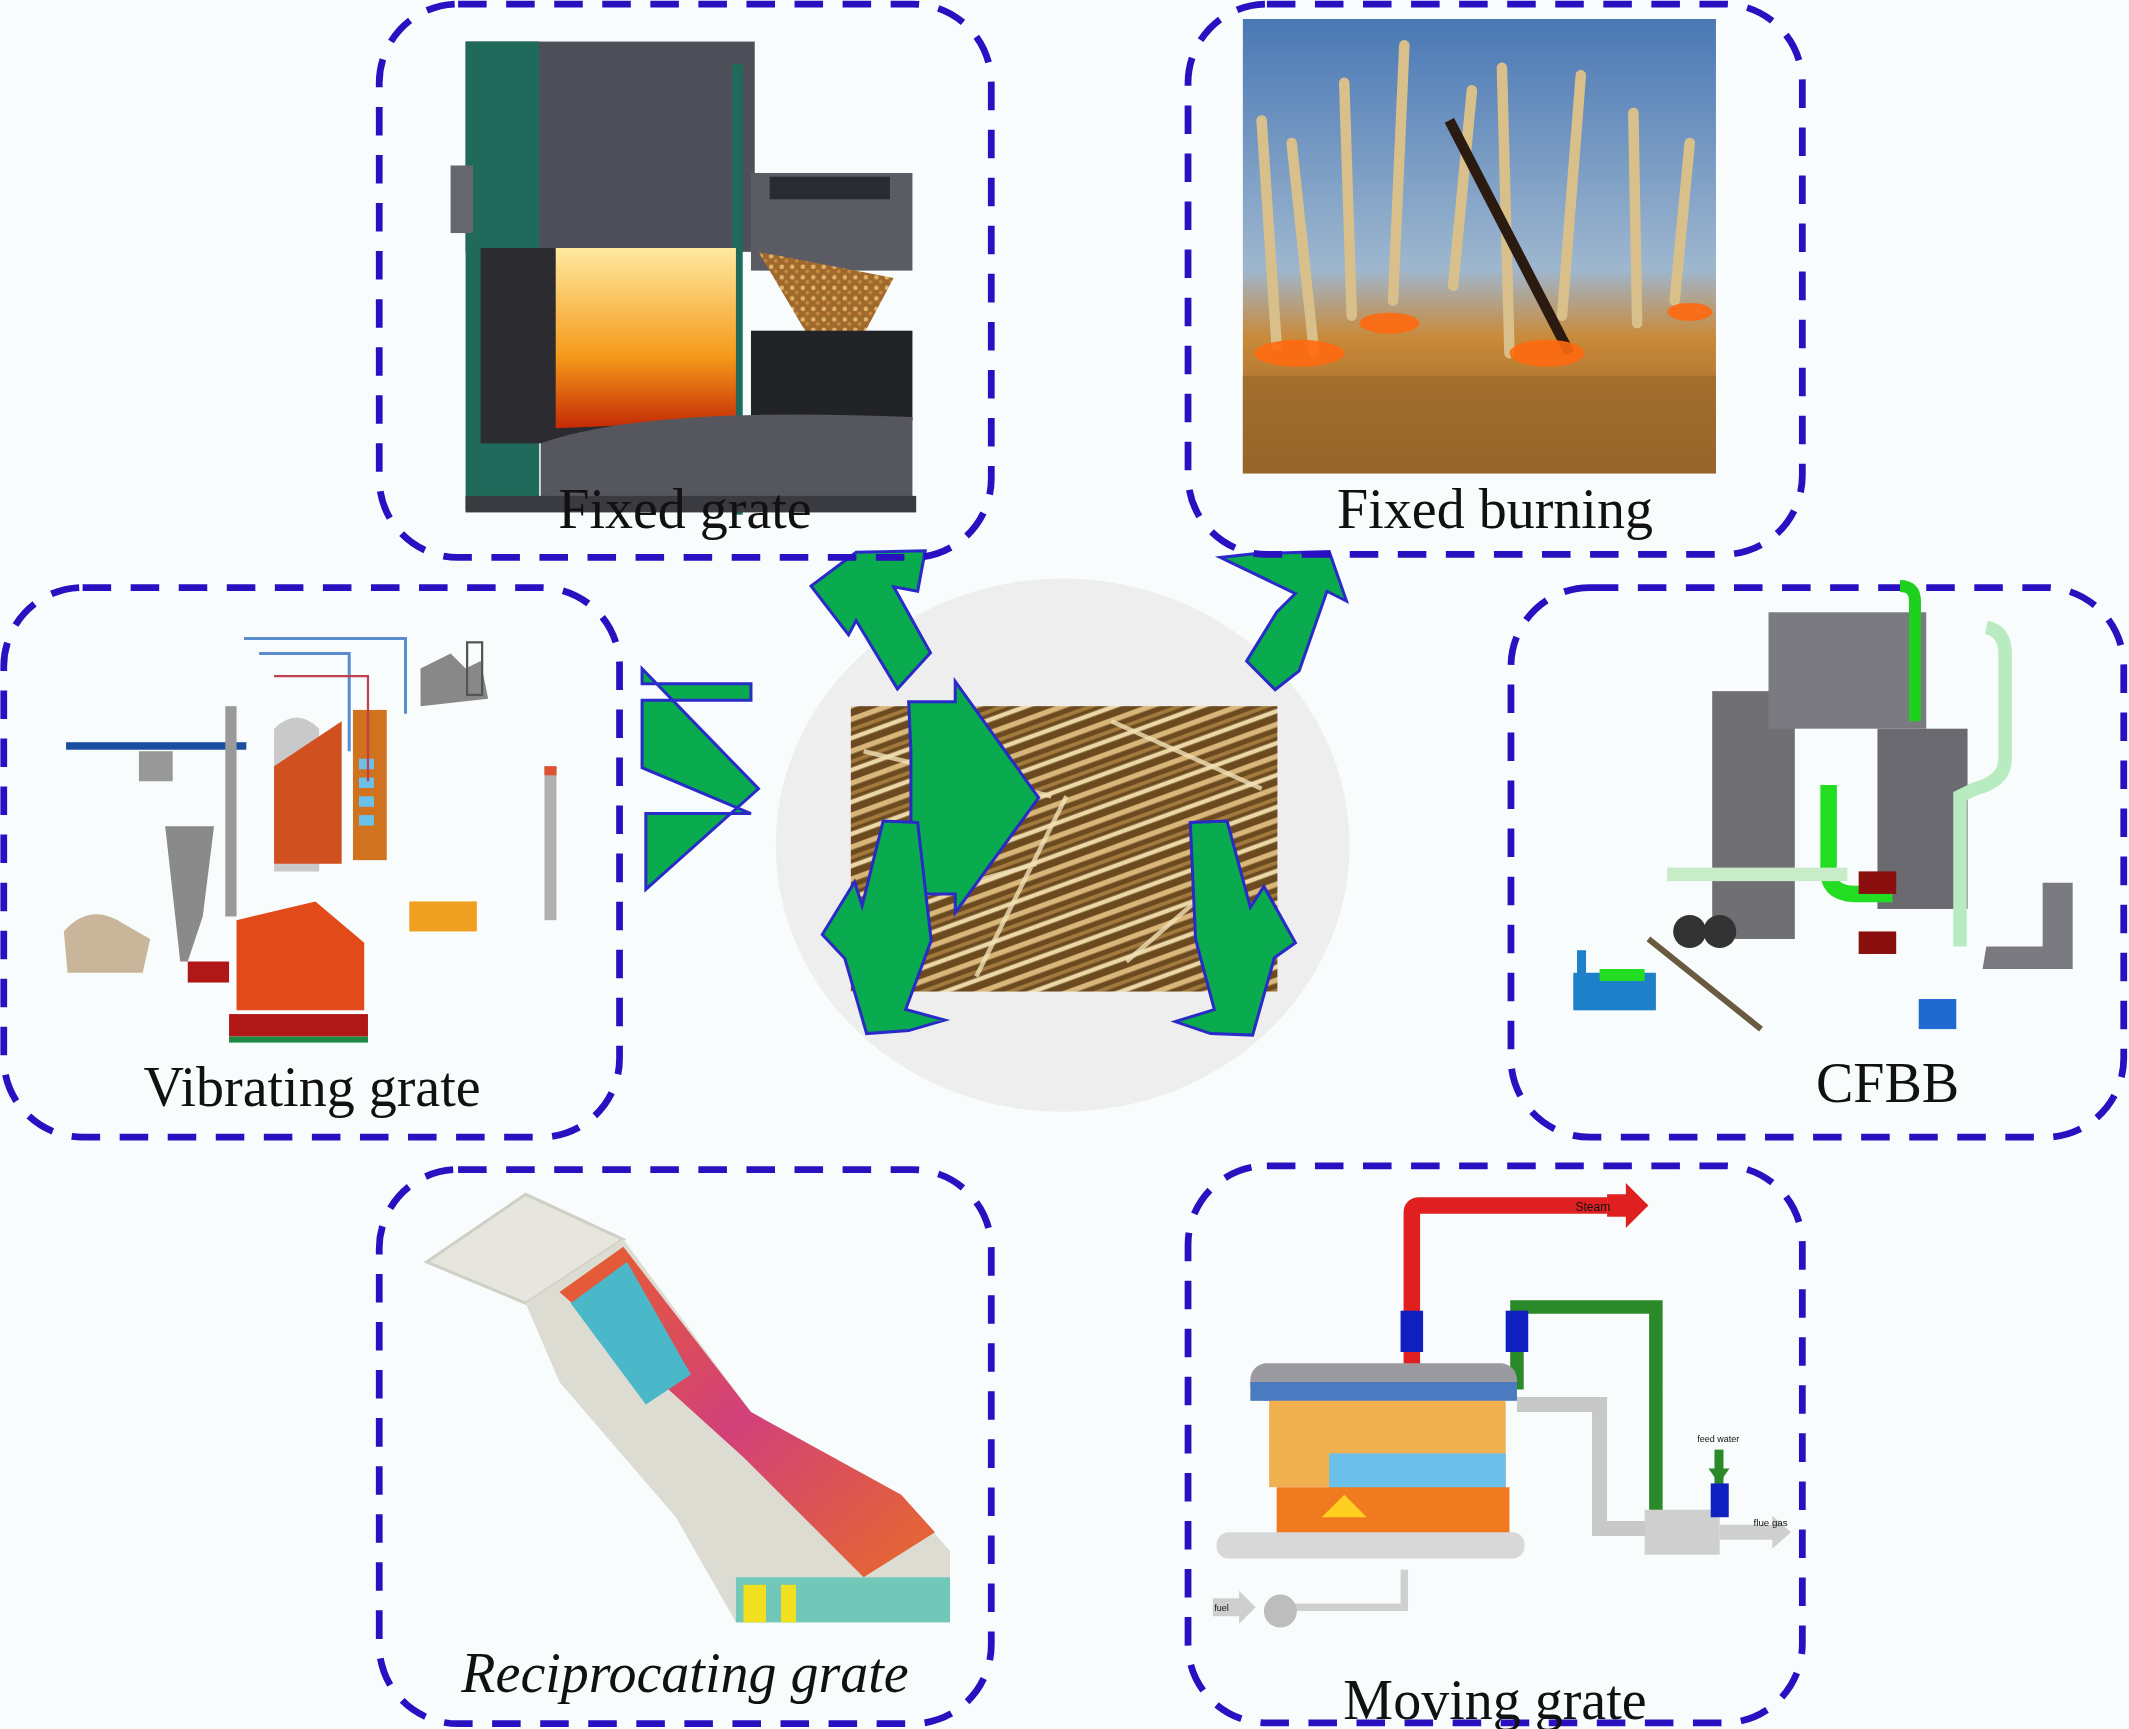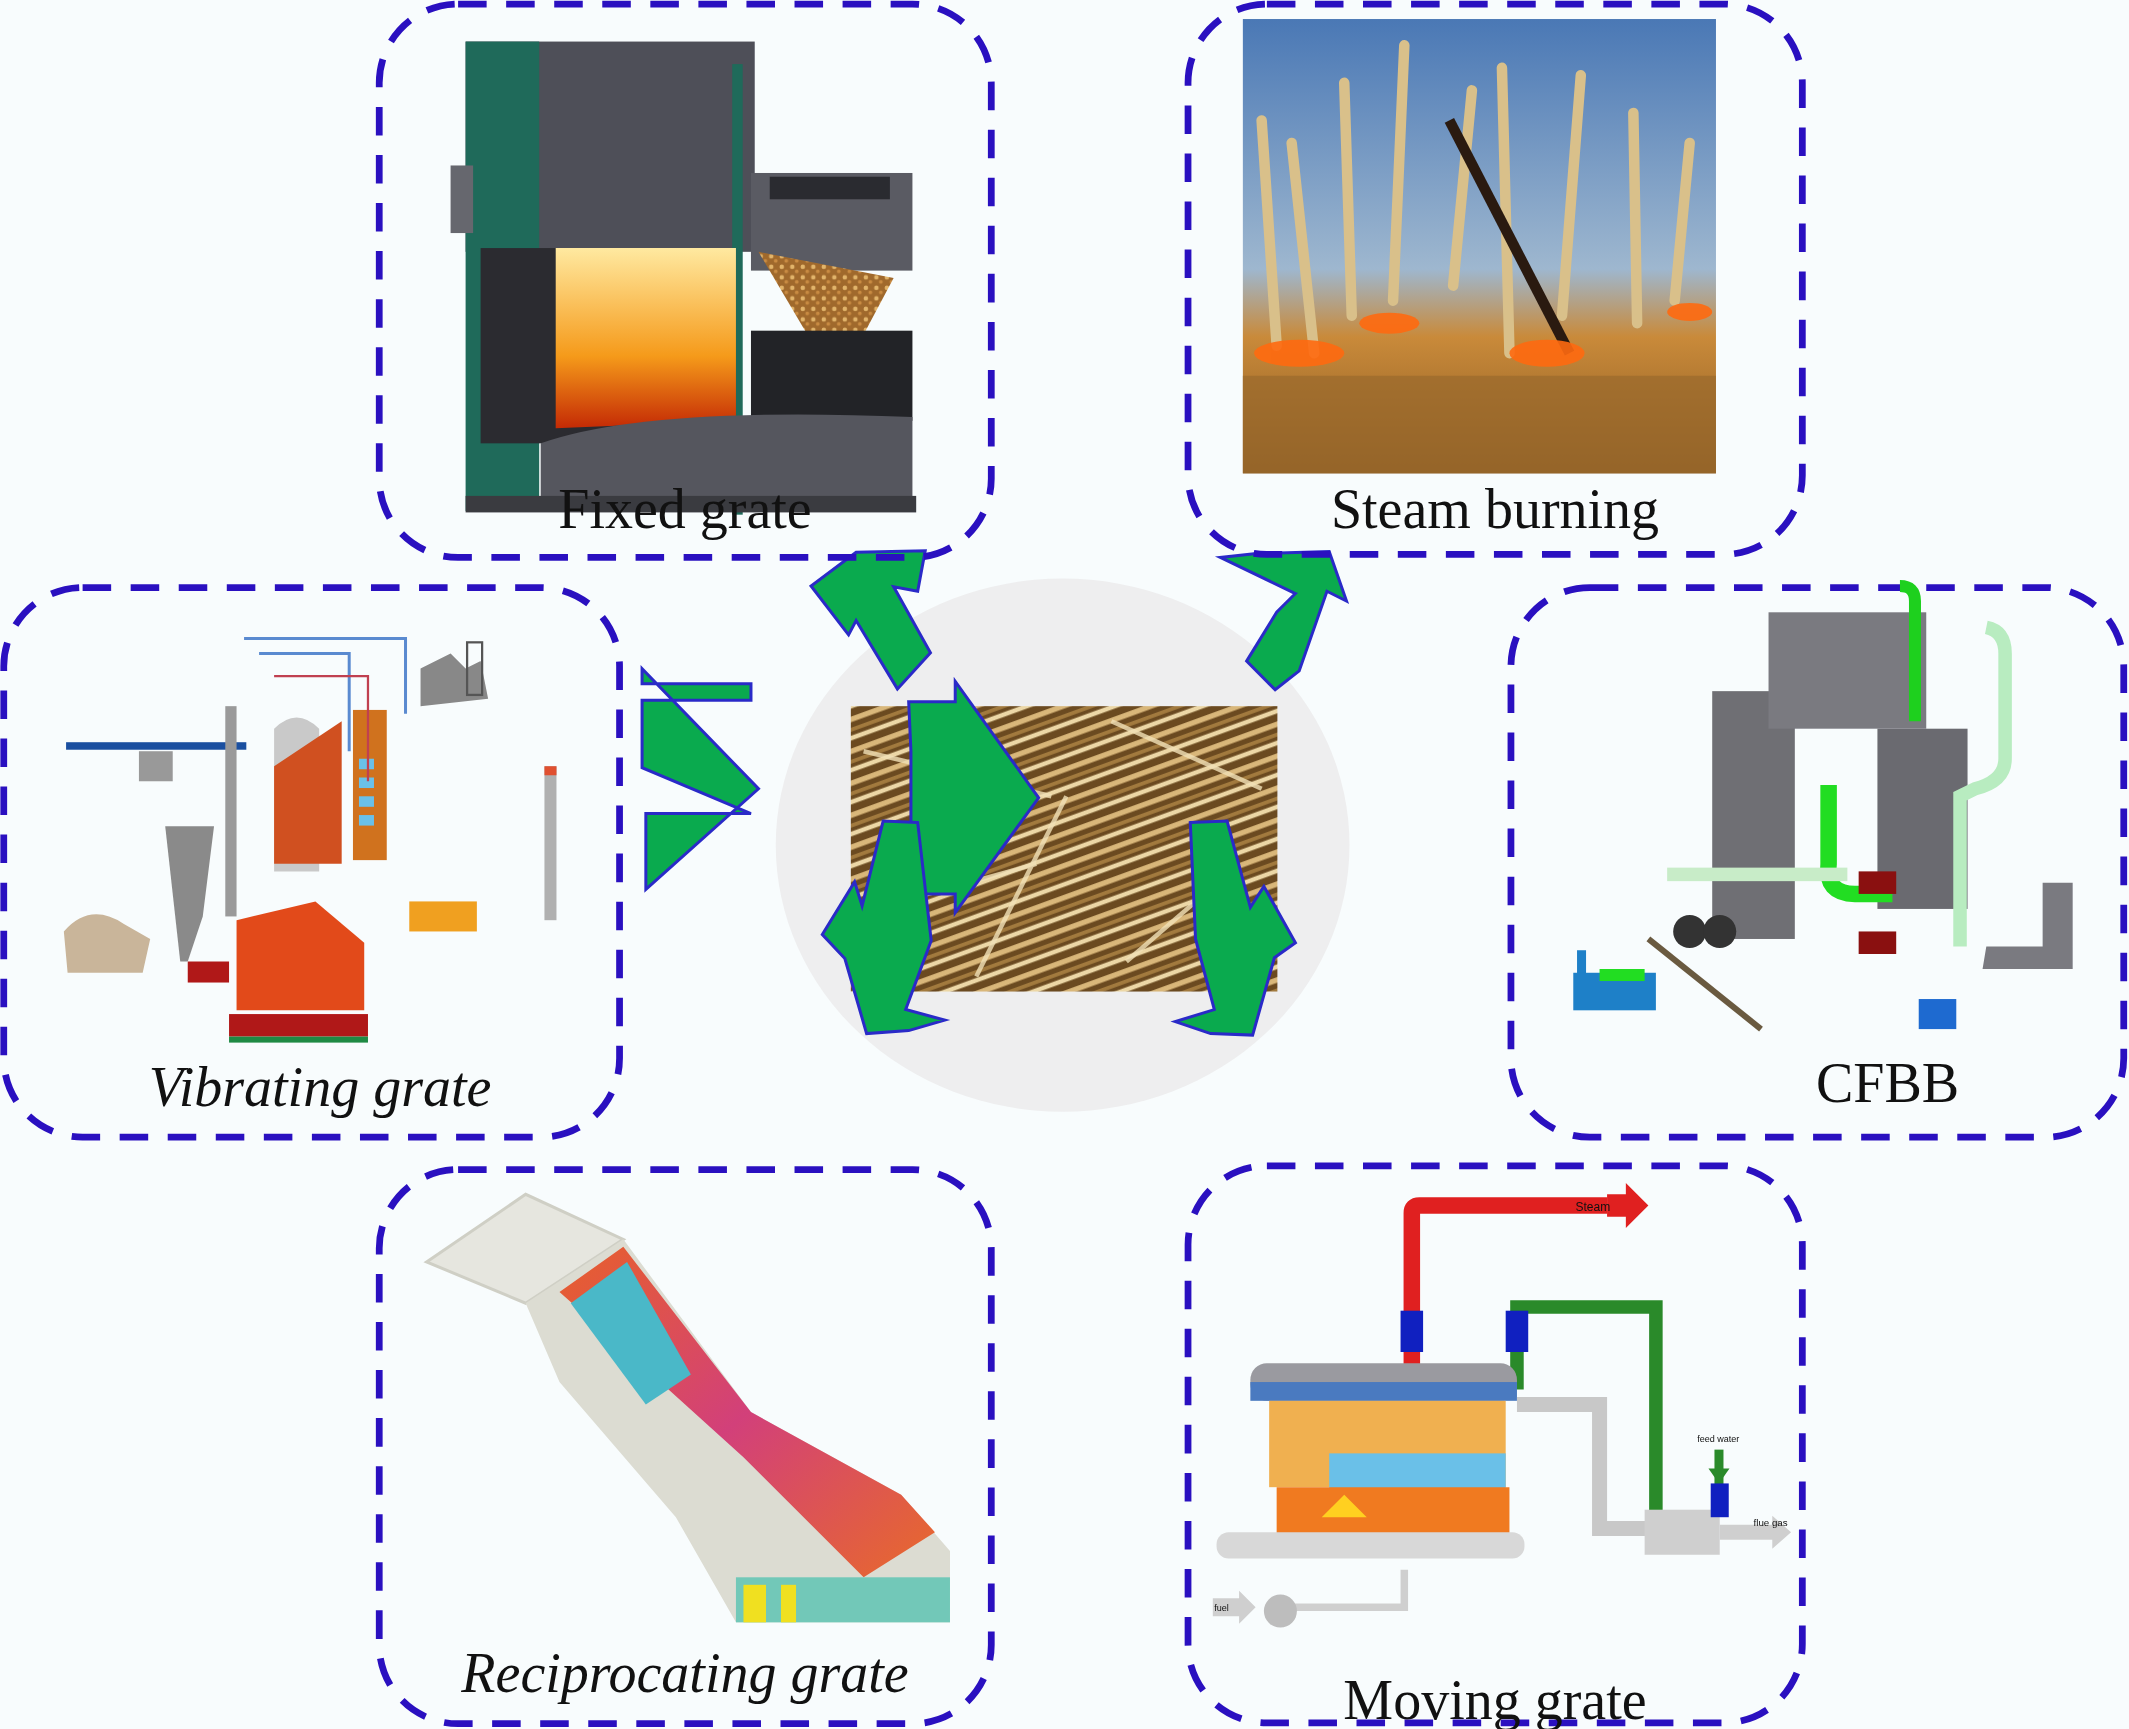--- a/index.html
+++ b/index.html
@@ -200,18 +200,18 @@
     <rect x="2278" y="1975" width="24" height="45" fill="#1020c0"></rect>
     <text x="2260" y="1920" font-size="12" font-family="Liberation Sans, sans-serif" fill="#111">feed water</text>
     <path d="M1870 2090 L1870 2140 L1720 2140" fill="none" stroke="#cfcfcf" stroke-width="10"></path>
     <circle cx="1705" cy="2145" r="22" fill="#bdbdbd"></circle>
     <polygon points="1615,2128 1650,2128 1650,2118 1672,2140 1650,2162 1650,2152 1615,2152" fill="#cfcfcf"></polygon>
     <text x="1617" y="2145" font-size="12" font-family="Liberation Sans, sans-serif" fill="#111">fuel</text>
   </g>
 </svg>
 
 <div class="label" style="left:379px;width:612px;top:481px;">Fixed grate</div>
-<div class="label" style="left:1188px;width:614px;top:481px;">Steam burning</div>
-<div class="label" style="left:12px;width:616px;top:1059px;font-style:italic;">Vibrating grate</div>
+<div class="label" style="left:1188px;width:614px;top:481px;">Fixed burning</div>
+<div class="label" style="left:4px;width:616px;top:1059px;">Vibrating grate</div>
 <div class="label" style="left:1581px;width:613px;top:1055px;">CFBB</div>
 <div class="label" style="left:379px;width:612px;top:1645px;font-style:italic;">Reciprocating grate</div>
 <div class="label" style="left:1188px;width:614px;top:1672px;">Moving grate</div>
 
 
 </body></html>

